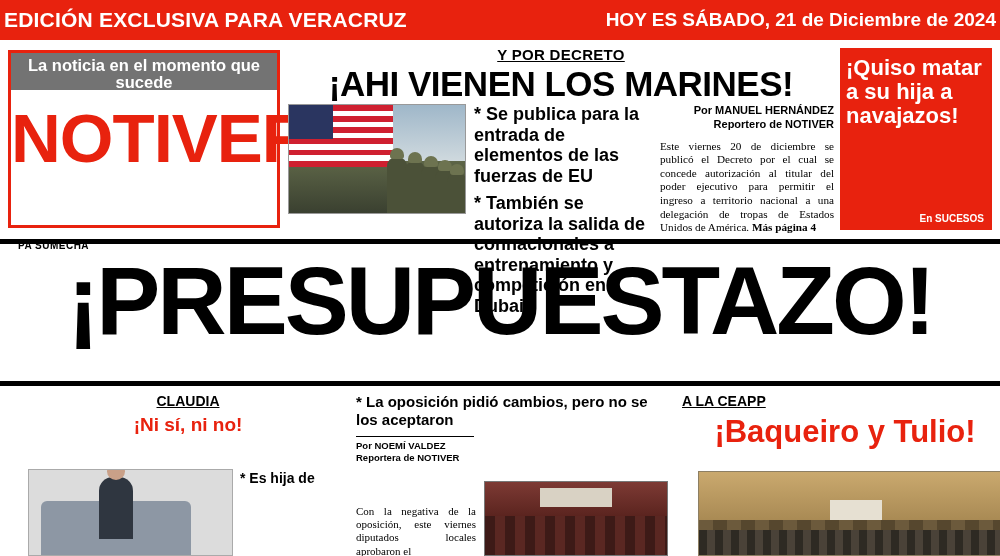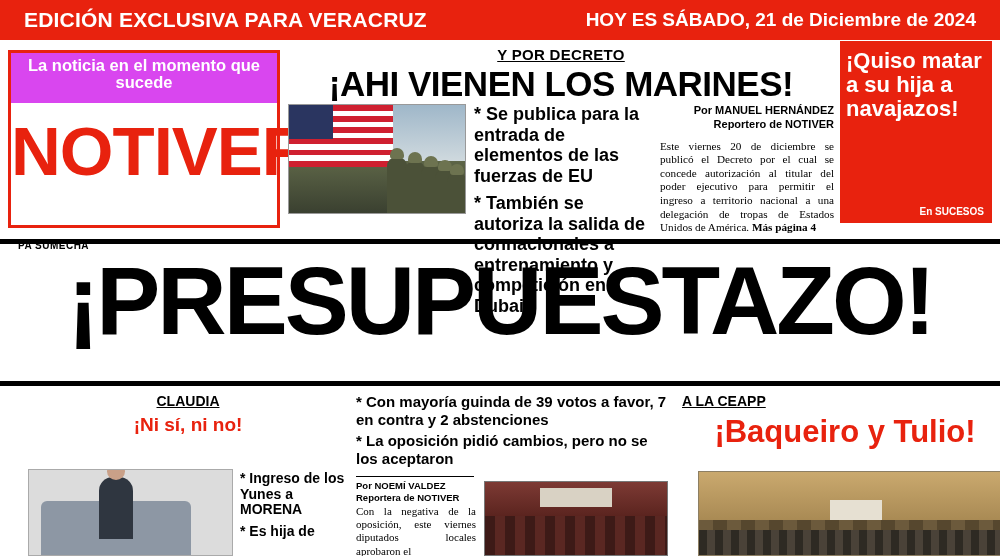--- a/index.html
+++ b/index.html
@@ -9,43 +9,43 @@
     font-family:"Liberation Sans", sans-serif;
     color:#000;
   }
   .page{position:relative;width:1000px;height:556px;background:#fff;}
 
   
   .topbar{
     position:absolute;left:0;top:0;width:1000px;height:40px;
     background:#e8220e;
     display:flex;align-items:center;justify-content:space-between;
-    padding:0 24px;box-sizing:border-box;
+    padding:0 4px;box-sizing:border-box;
   }
   .topbar .left{
     color:#fff;font-weight:bold;font-size:21px;letter-spacing:.2px;
     font-family:"Liberation Sans", sans-serif;
   }
   .topbar .right{
     color:#fff;font-weight:bold;font-size:19px;
   }
 
   
   .masthead-row{
     position:absolute;left:0;top:40px;width:1000px;height:197px;
     background:#fff;
   }
   
   .logo-box{
     position:absolute;left:8px;top:10px;width:272px;height:178px;
     border:3px solid #e8220e;box-sizing:border-box;background:#fff;
   }
   .logo-slogan{
-    background:#d946ef;color:#fff;font-weight:bold;font-size:16.5px;
-    text-align:center;padding:4px 0 13px;line-height:1;
+    background:#737373;color:#fff;font-weight:bold;font-size:16.5px;
+    text-align:center;padding:4px 0 0;line-height:1;
   }
   .logo-name{
     text-align:center;color:#e8220e;font-weight:bold;
     font-size:69px;line-height:1;letter-spacing:-1px;
     padding-top:14px;
     font-family:"Liberation Sans", sans-serif;
   }
 
   
   .center-col{
@@ -105,21 +105,21 @@
     margin-bottom:8px;
   }
   .lead-text{
     font-family:"Liberation Serif", serif;
     font-size:11.2px;line-height:1.22;text-align:justify;
   }
   .lead-text b{font-weight:bold;}
 
   
   .right-box{
-    position:absolute;left:840px;top:1px;width:152px;height:182px;
+    position:absolute;left:840px;top:8px;width:152px;height:182px;
     background:#e8220e;box-sizing:border-box;padding:8px 6px 4px;
   }
   .right-box .hd{
     color:#fff;font-weight:bold;font-size:22px;line-height:1.1;
   }
   .right-box .sec{
     position:absolute;right:8px;bottom:6px;color:#fff;
     font-weight:bold;font-size:10px;
   }
 
@@ -298,28 +298,26 @@
   <div class="bottom">
 
     <div class="bl">
       <div class="bl-kicker">CLAUDIA</div>
       <div class="bl-head">¡Ni sí, ni no!</div>
       <div class="bl-photo">
         <div class="pod"></div>
         <div class="figr"></div>
       </div>
       <div class="bl-bullets">
-        <p>* Ingreso de los Yunes a MORENA</p>
         <p>* Es hija de</p>
       </div>
     </div>
 
     <div class="bc">
       <div class="bc-bullets">
-        <p>* Con mayoría guinda de 39  votos a favor, 7 en contra y 2 abstenciones</p>
         <p>* La oposición pidió cambios, pero no se los aceptaron</p>
       </div>
       <div class="bc-byline">
         <div>Por NOEMÍ VALDEZ</div>
         <div>Reportera de NOTIVER</div>
       </div>
       <div class="bc-photo">
         <div class="wall"></div>
         <div class="banner"></div>
         <div class="seats"></div>

